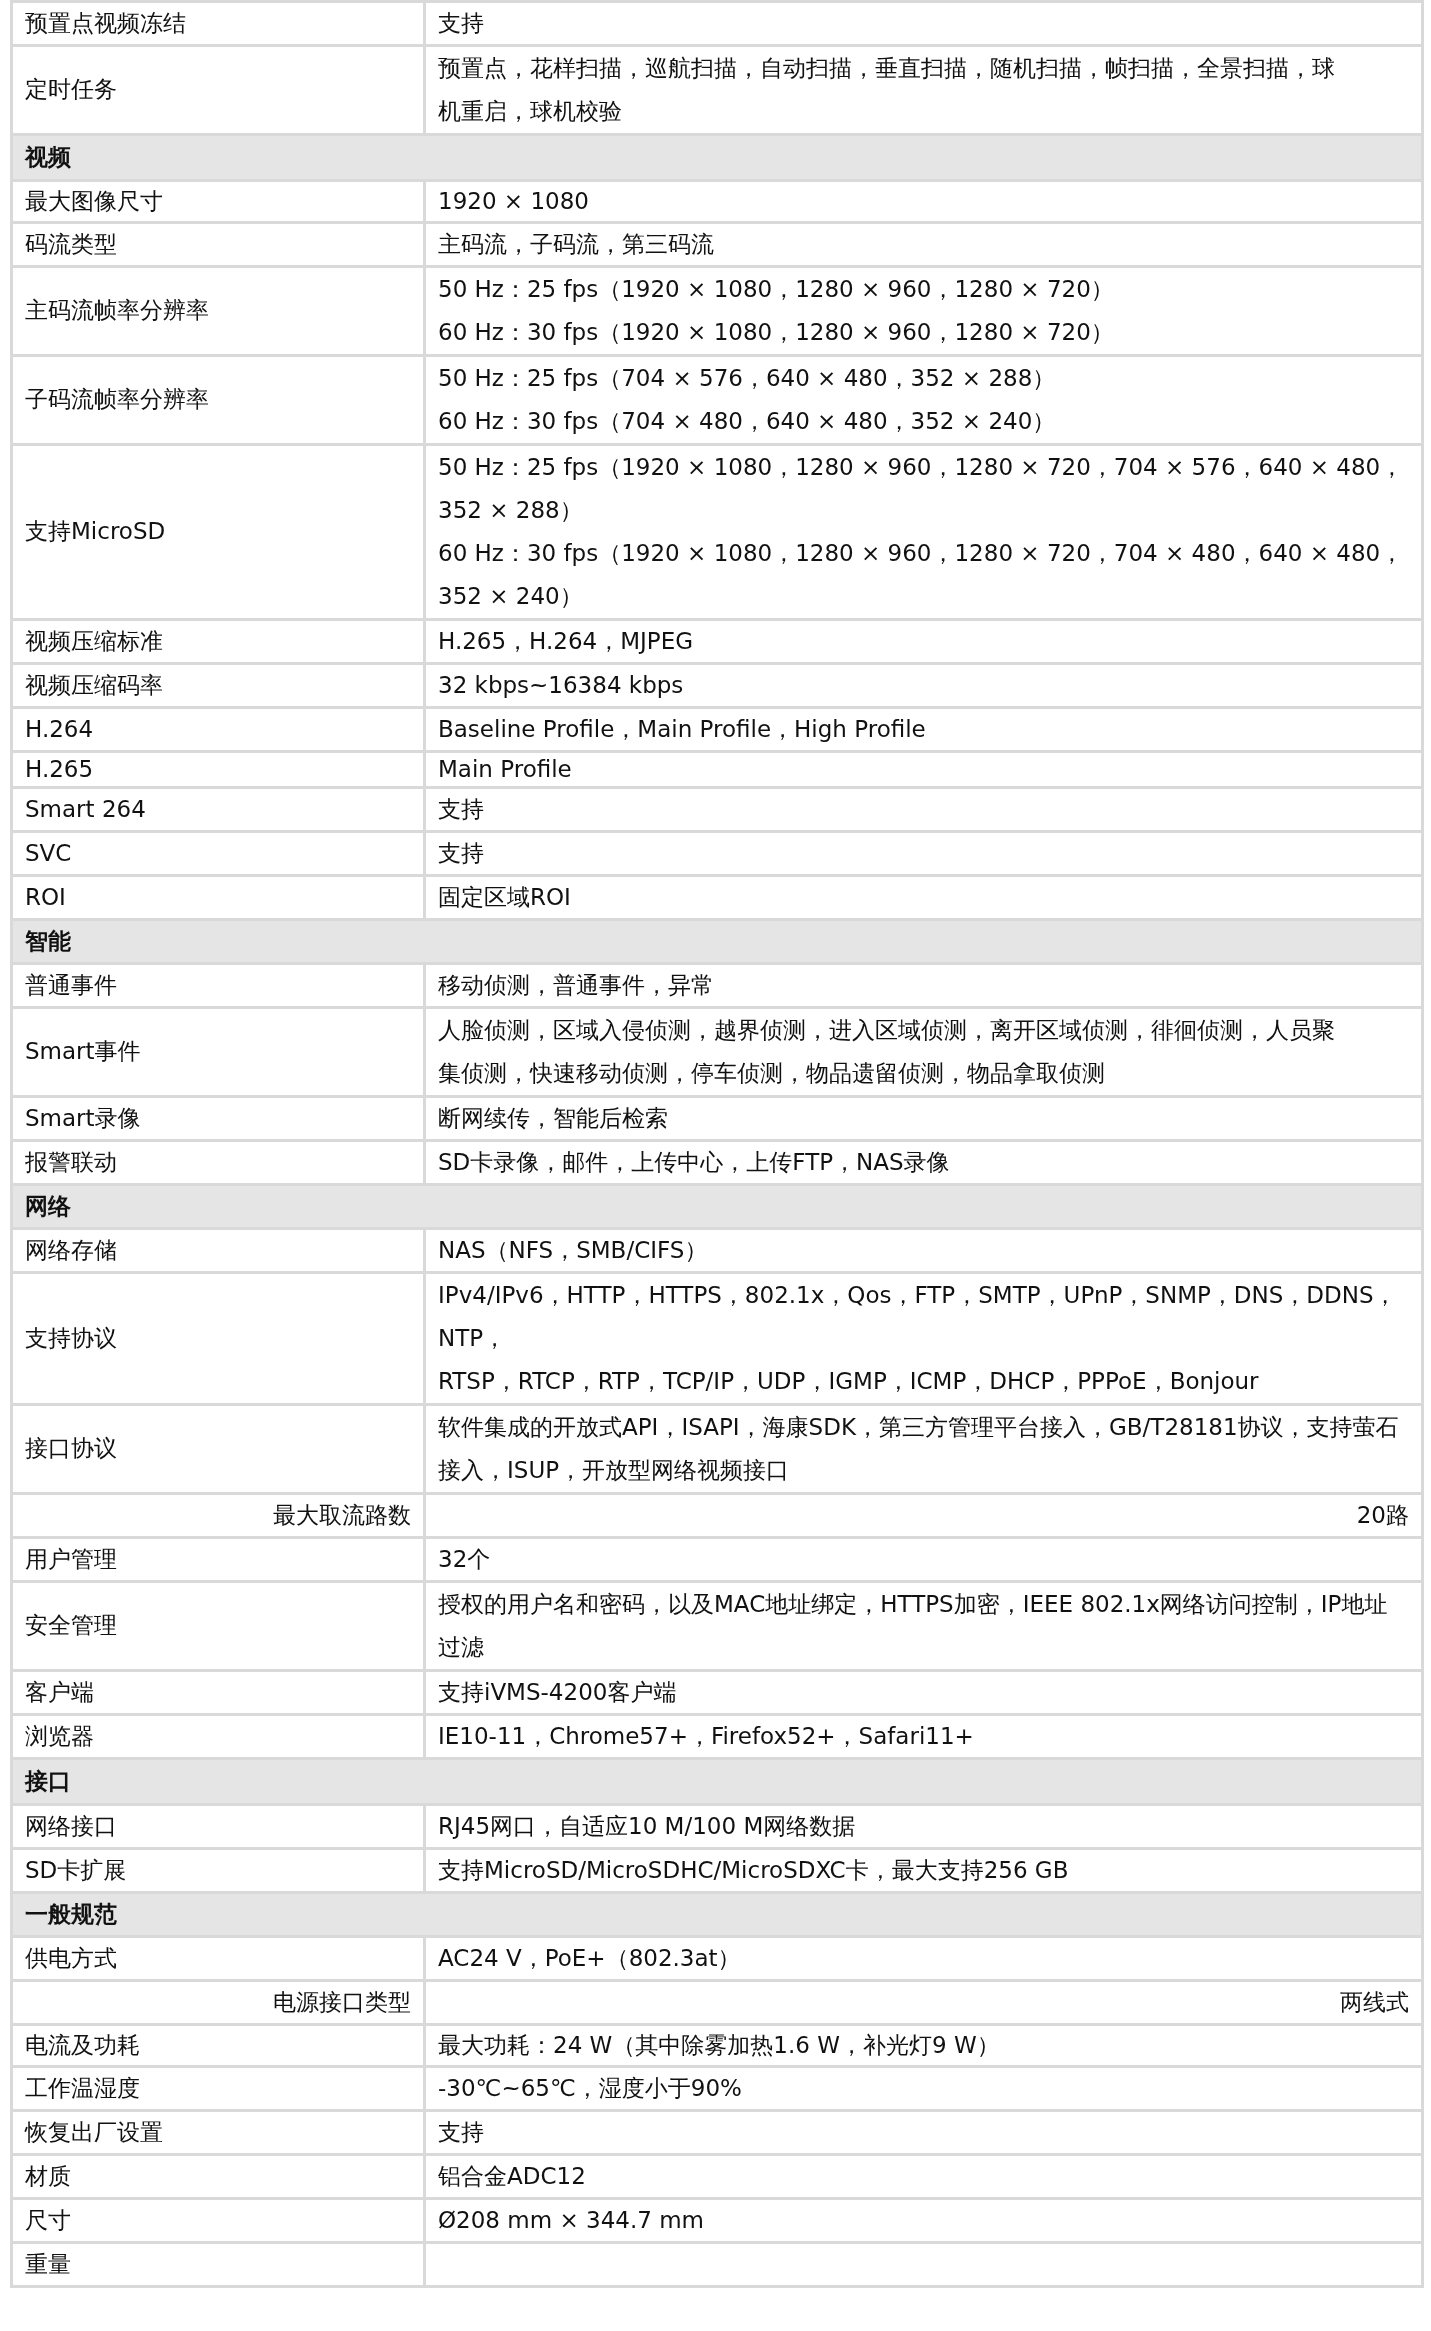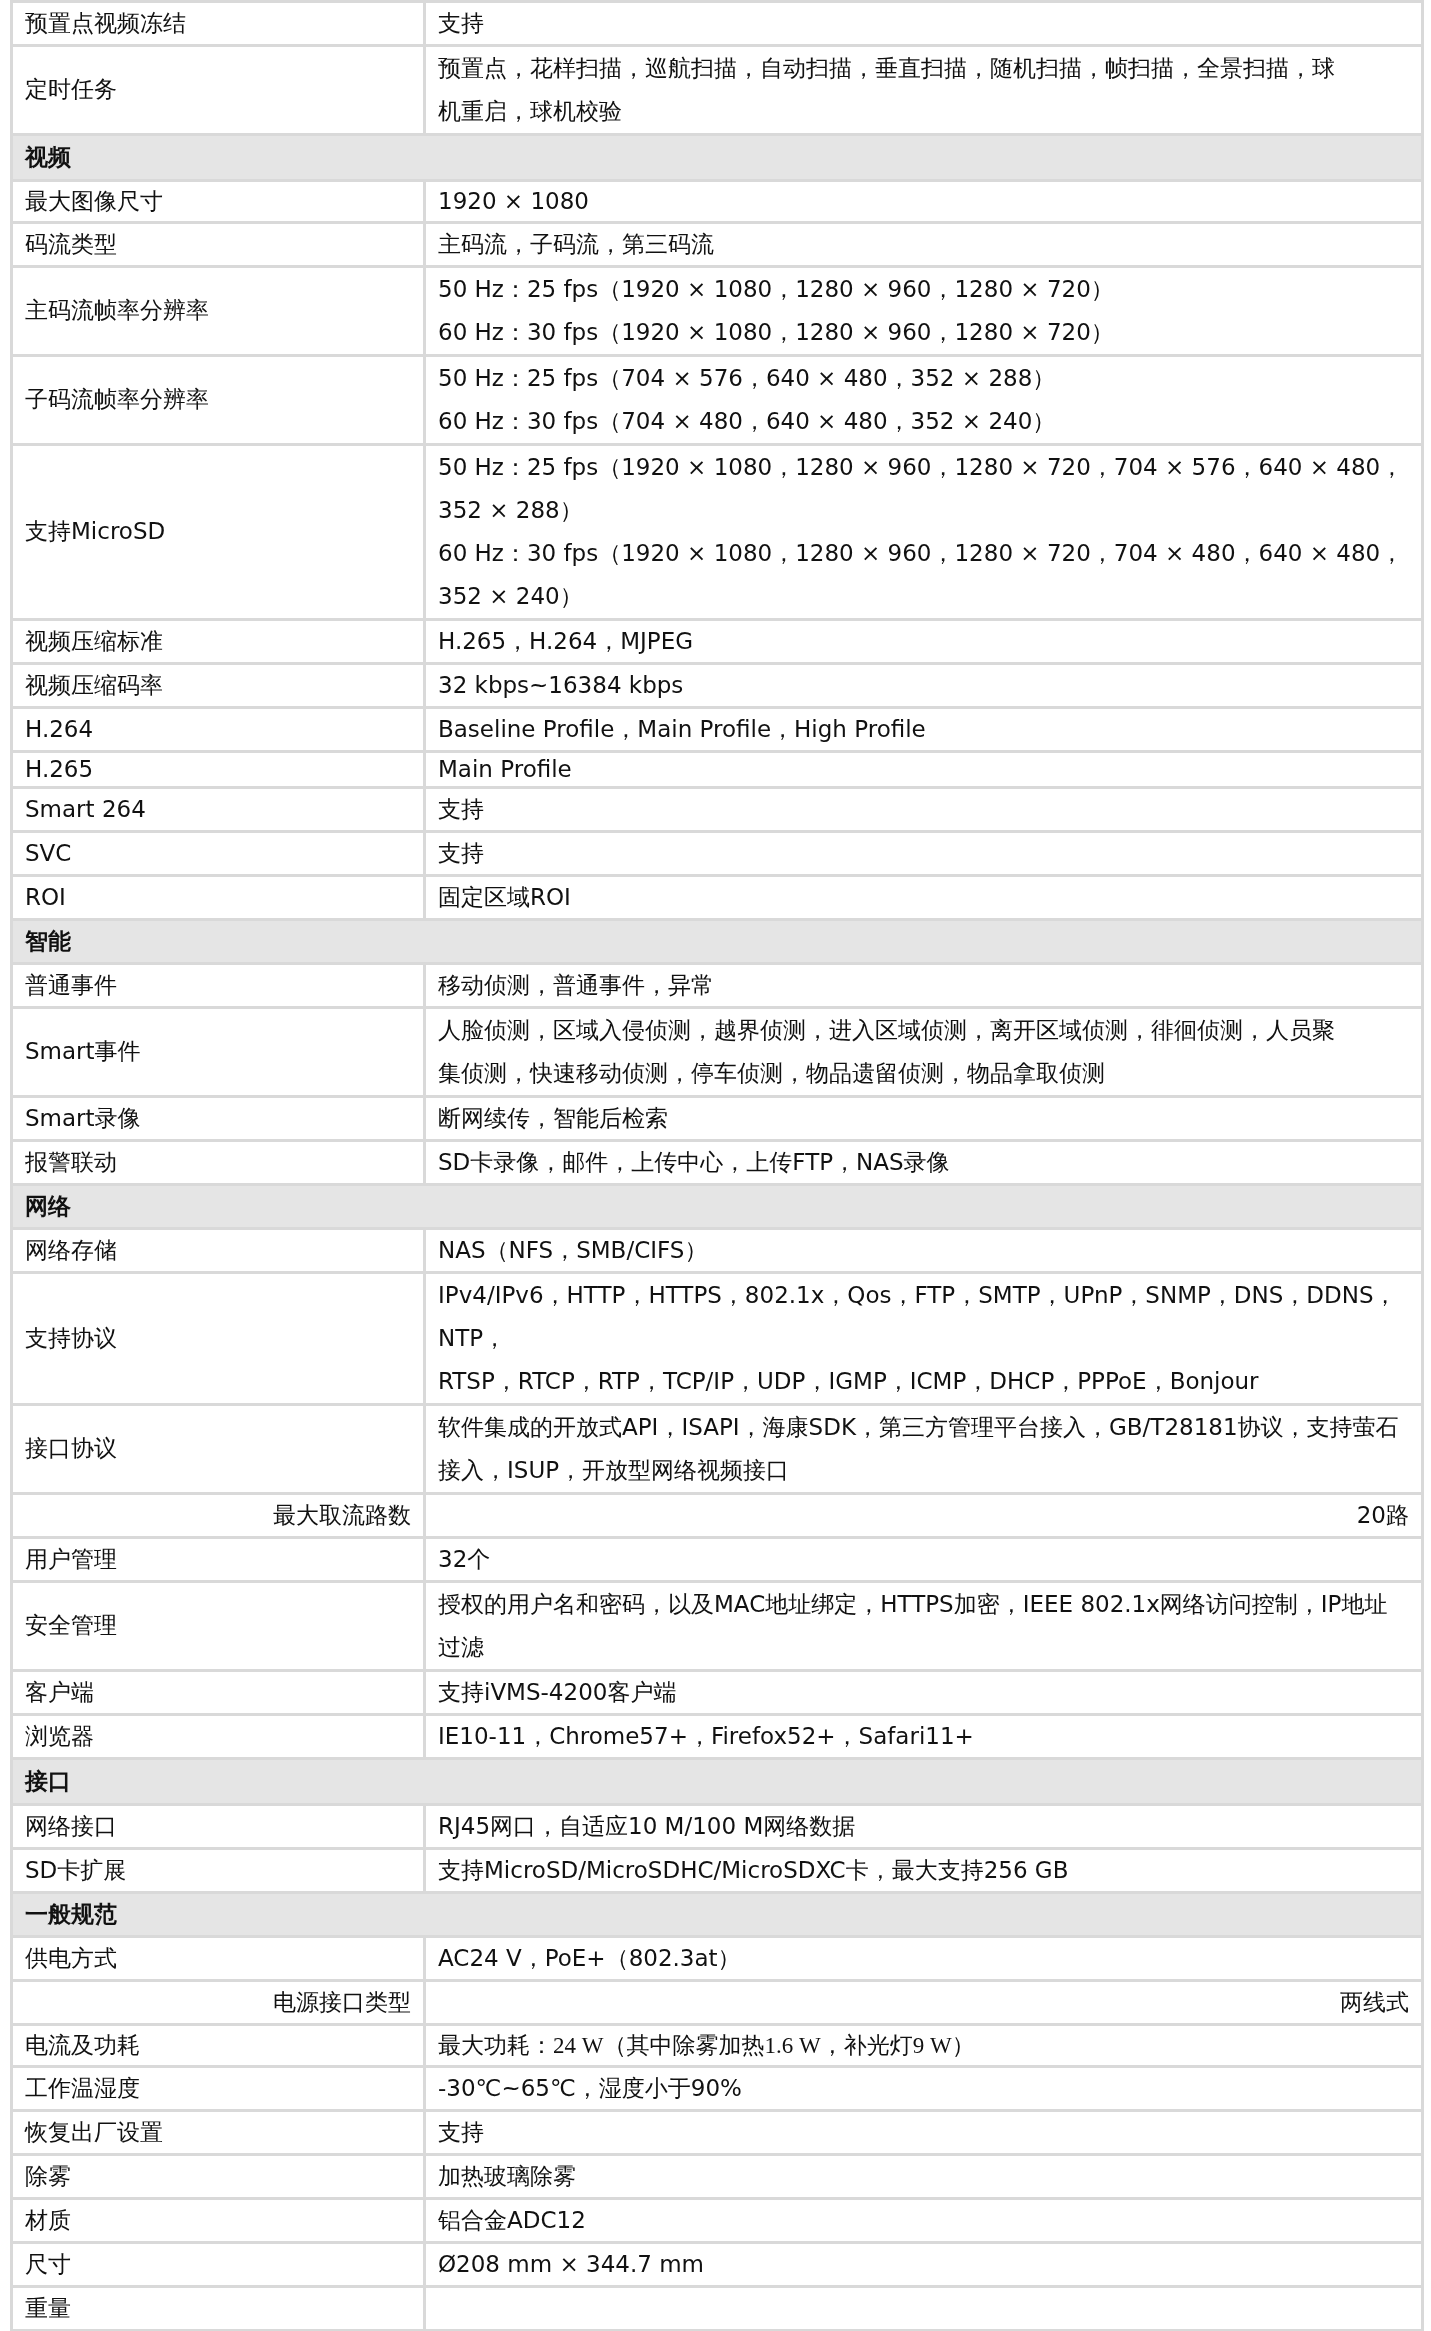--- a/index.html
+++ b/index.html
@@ -216,42 +216,36 @@
         <td class="v">
           <span class="line">AC24 V，PoE+（802.3at）</span>
         </td>
       </tr>
       <tr style="height: 44px; text-align: right;">
         <td class="k">电源接口类型</td>
         <td class="v">
           <span class="line">两线式</span>
         </td>
       </tr>
-      <tr style="height: 42px; font-family: Liberation Serif, serif;">
+      <tr style="height: 42px;">
         <td class="k">电流及功耗</td>
         <td class="v">
           <span class="line">最大功耗：24 W（其中除雾加热1.6 W，补光灯9 W）</span>
         </td>
       </tr>
       <tr style="height: 44px;">
         <td class="k">工作温湿度</td>
         <td class="v">
           <span class="line">-30℃~65℃，湿度小于90%</span>
         </td>
       </tr>
       <tr style="height: 44px;">
         <td class="k">恢复出厂设置</td>
         <td class="v">
           <span class="line">支持</span>
-        </td>
-      </tr>
-      <tr style="height: 44px;">
-        <td class="k">除雾</td>
-        <td class="v">
-          <span class="line">加热玻璃除雾</span>
         </td>
       </tr>
       <tr style="height: 44px;">
         <td class="k">材质</td>
         <td class="v">
           <span class="line">铝合金ADC12</span>
         </td>
       </tr>
       <tr style="height: 44px;">
         <td class="k">尺寸</td>

